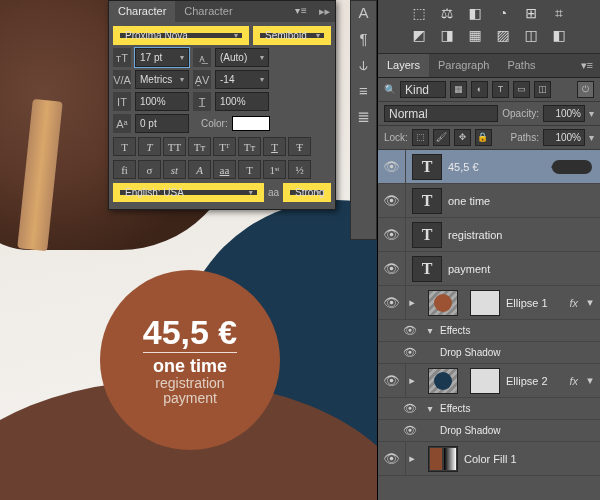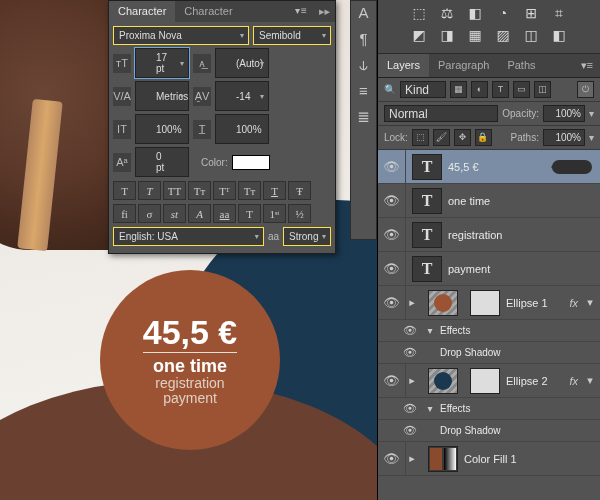--- a/index.html
+++ b/index.html
@@ -61,25 +61,25 @@
 
 
 .char-panel { position:absolute; left:108px; top:0; width:228px; background:#535353; border:1px solid #1f1f1f; box-shadow:2px 2px 6px rgba(0,0,0,.5); }
 .char-tabs { display:flex; background:#424242; font-size:11px; }
 .char-tabs span { padding:4px 9px; color:#aaa; }
 .char-tabs .active { background:#535353; color:#e8e8e8; }
 .char-tabs .cmenu { margin-left:auto; padding:4px 6px; color:#bbb; font-size:10px; letter-spacing:1px; }
 .char-tabs .dbl { padding:4px 5px; color:#aaa; }
 .char-body { padding:4px; }
 .crow { display:flex; gap:4px; align-items:center; margin-bottom:3px; }
-.drop { background:#3b3b3b; border:1px solid #fde047; color:#ddd; font-size:10px; height:19px; display:flex; align-items:center; padding:0 5px; position:relative; }
+.drop { background:#3b3b3b; border:7px solid #fde047; color:#ddd; font-size:10px; height:19px; display:flex; align-items:center; padding:0 5px; position:relative; }
 .drop::after { content:"▾"; position:absolute; right:4px; color:#aaa; font-size:8px; }
 .drop.font { flex:1; }
 .drop.weight { width:78px; }
-.fld { background:#3b3b3b; border:1px solid #222; color:#ddd; font-size:10px; height:30px; display:flex; align-items:center; padding:0 20px; width:54px; }
+.fld { background:#3b3b3b; border:1px solid #222; color:#ddd; font-size:10px; height:19px; display:flex; align-items:center; padding:0 4px; width:54px; }
 .fld.hl { outline:1px solid #6fa8dc; }
 .clabel { width:18px; height:19px; background:#404040; display:flex; align-items:center; justify-content:center; color:#bbb; font-size:11px; }
 .clr-sw { width:38px; height:15px; background:#fff; border:1px solid #000; }
 .tt-row { display:flex; gap:2px; margin-top:4px; margin-bottom:3px; }
 .tt { width:23px; height:19px; background:#474747; border:1px solid #303030; color:#ccc; font-size:11px; display:flex; align-items:center; justify-content:center; font-family:Georgia,serif; }
 .tt.i { font-style:italic; }
 </style>
 </head>
 <body>
 

